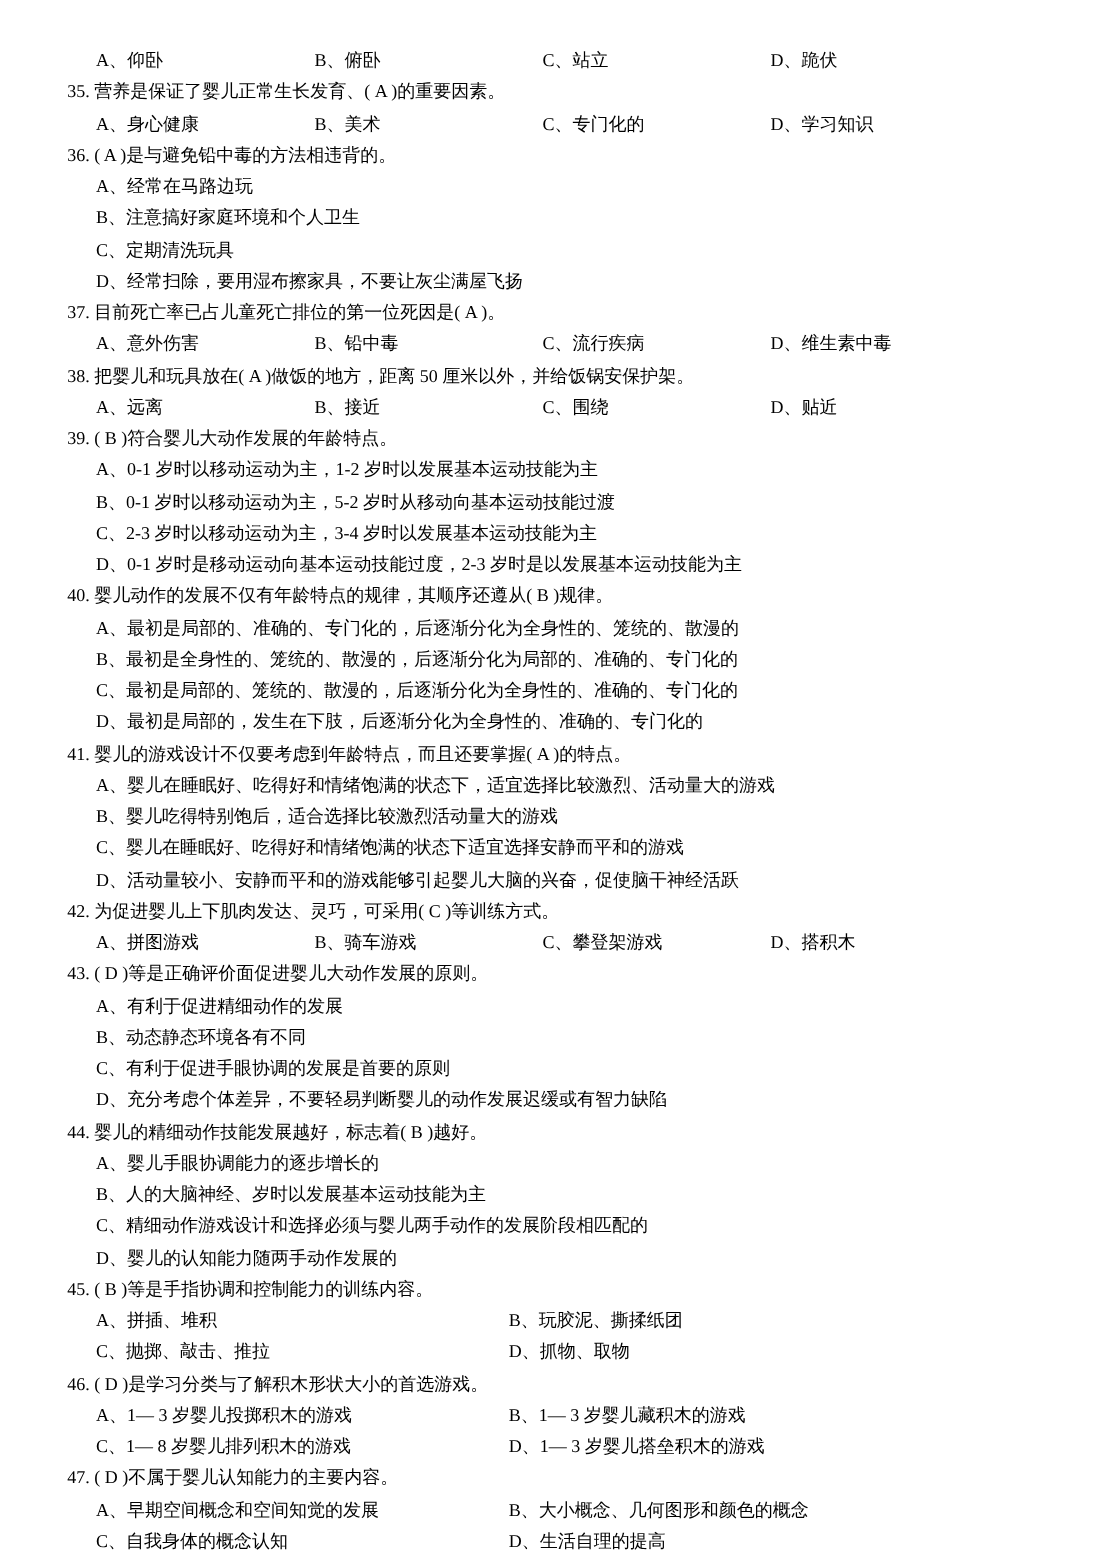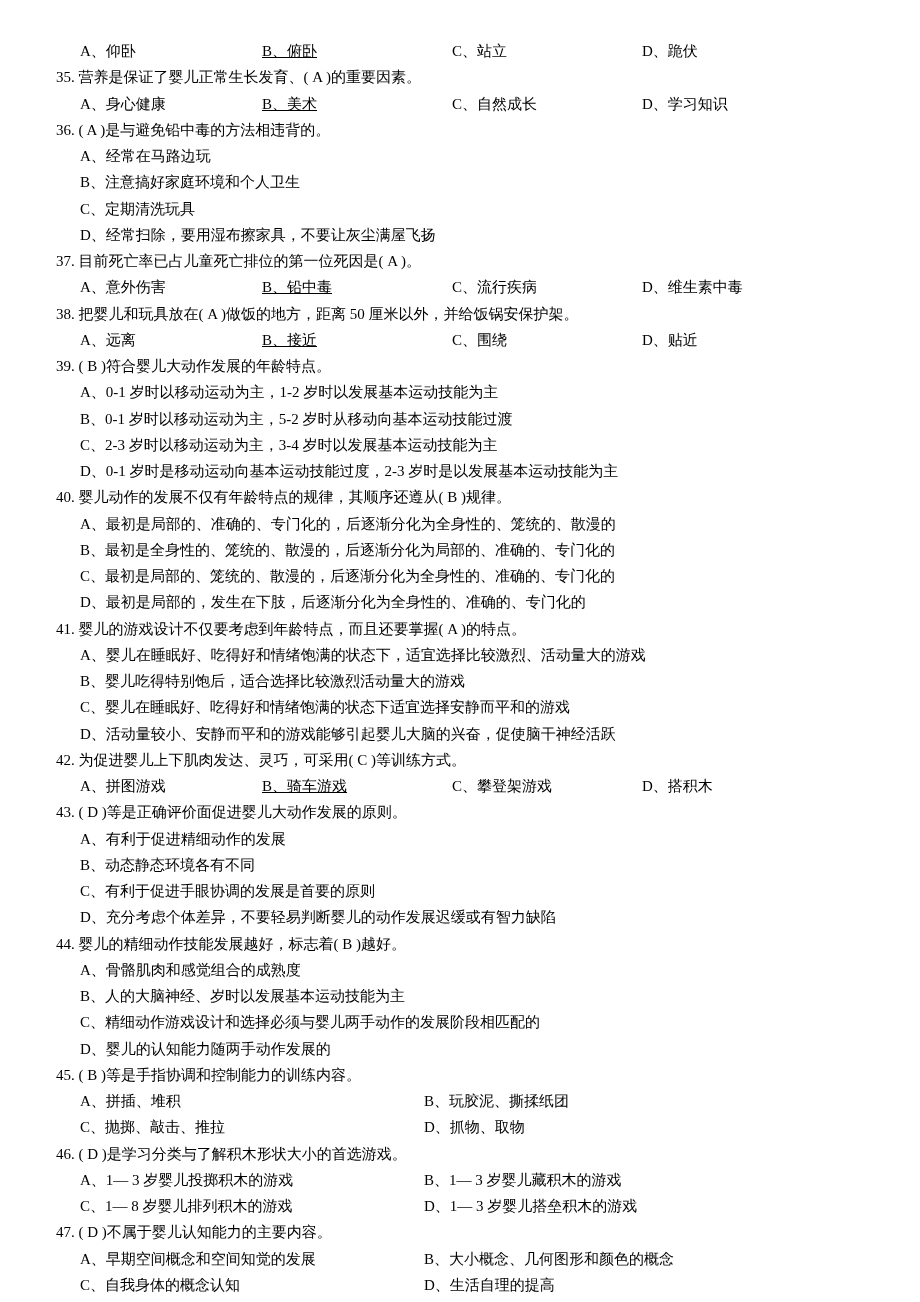--- a/index.html
+++ b/index.html
@@ -17,21 +17,21 @@
     .options { margin-left: 24px; }
     .option-item { display: block; }
     .options-row {
       display: flex;
       flex-wrap: wrap;
       margin-left: 24px;
       gap: 22px;
     }
     .opt-col { flex: 0 0 auto; white-space: pre; }
     .opt-col-a { width: 160px; }
-    .opt-col-b { width: 168px; text-decoration: underline; }
+    .opt-col-b { width: 168px; }
     .opt-col-c { width: 168px; }
     .opt-col-d { width: auto; }
     .two-col { display: flex; margin-left: 24px; align-items: center; }
     .two-col .left { width: 344px; }
     .two-col .right { width: auto; }
   </style>
 </head>
 <body>
 
 <div class="question-block">
@@ -41,21 +41,21 @@
     <span class="opt-col opt-col-c">C、站立</span>
     <span class="opt-col opt-col-d">D、跪伏</span>
   </div>
 </div>
 
 <div class="question-block">
   <div class="question">35. 营养是保证了婴儿正常生长发育、(   A   )的重要因素。</div>
   <div class="options-row">
     <span class="opt-col opt-col-a">A、身心健康</span>
     <span class="opt-col opt-col-b">B、美术</span>
-    <span class="opt-col opt-col-c">C、自然成长</span>
+    <span class="opt-col opt-col-c">C、专门化的</span>
     <span class="opt-col opt-col-d">D、学习知识</span>
   </div>
 </div>
 
 <div class="question-block">
   <div class="question">36. (  A   )是与避免铅中毒的方法相违背的。</div>
   <div class="options">
     <span class="option-item">A、经常在马路边玩</span>
     <span class="option-item">B、注意搞好家庭环境和个人卫生</span>
     <span class="option-item">C、定期清洗玩具</span>
@@ -129,21 +129,21 @@
     <span class="option-item">A、有利于促进精细动作的发展</span>
     <span class="option-item">B、动态静态环境各有不同</span>
     <span class="option-item">C、有利于促进手眼协调的发展是首要的原则</span>
     <span class="option-item">D、充分考虑个体差异，不要轻易判断婴儿的动作发展迟缓或有智力缺陷</span>
   </div>
 </div>
 
 <div class="question-block">
   <div class="question">44. 婴儿的精细动作技能发展越好，标志着(   B   )越好。</div>
   <div class="options">
-    <span class="option-item">A、骨骼肌肉和感觉组合的成熟度</span>
+    <span class="option-item">A、婴儿手眼协调能力的逐步增长的</span>
     <span class="option-item">B、人的大脑神经、岁时以发展基本运动技能为主</span>
     <span class="option-item">C、精细动作游戏设计和选择必须与婴儿两手动作的发展阶段相匹配的</span>
     <span class="option-item">D、婴儿的认知能力随两手动作发展的</span>
   </div>
 </div>
 
 <div class="question-block">
   <div class="question">45. (    B    )等是手指协调和控制能力的训练内容。</div>
   <div class="two-col">
     <span class="left">A、拼插、堆积</span>

